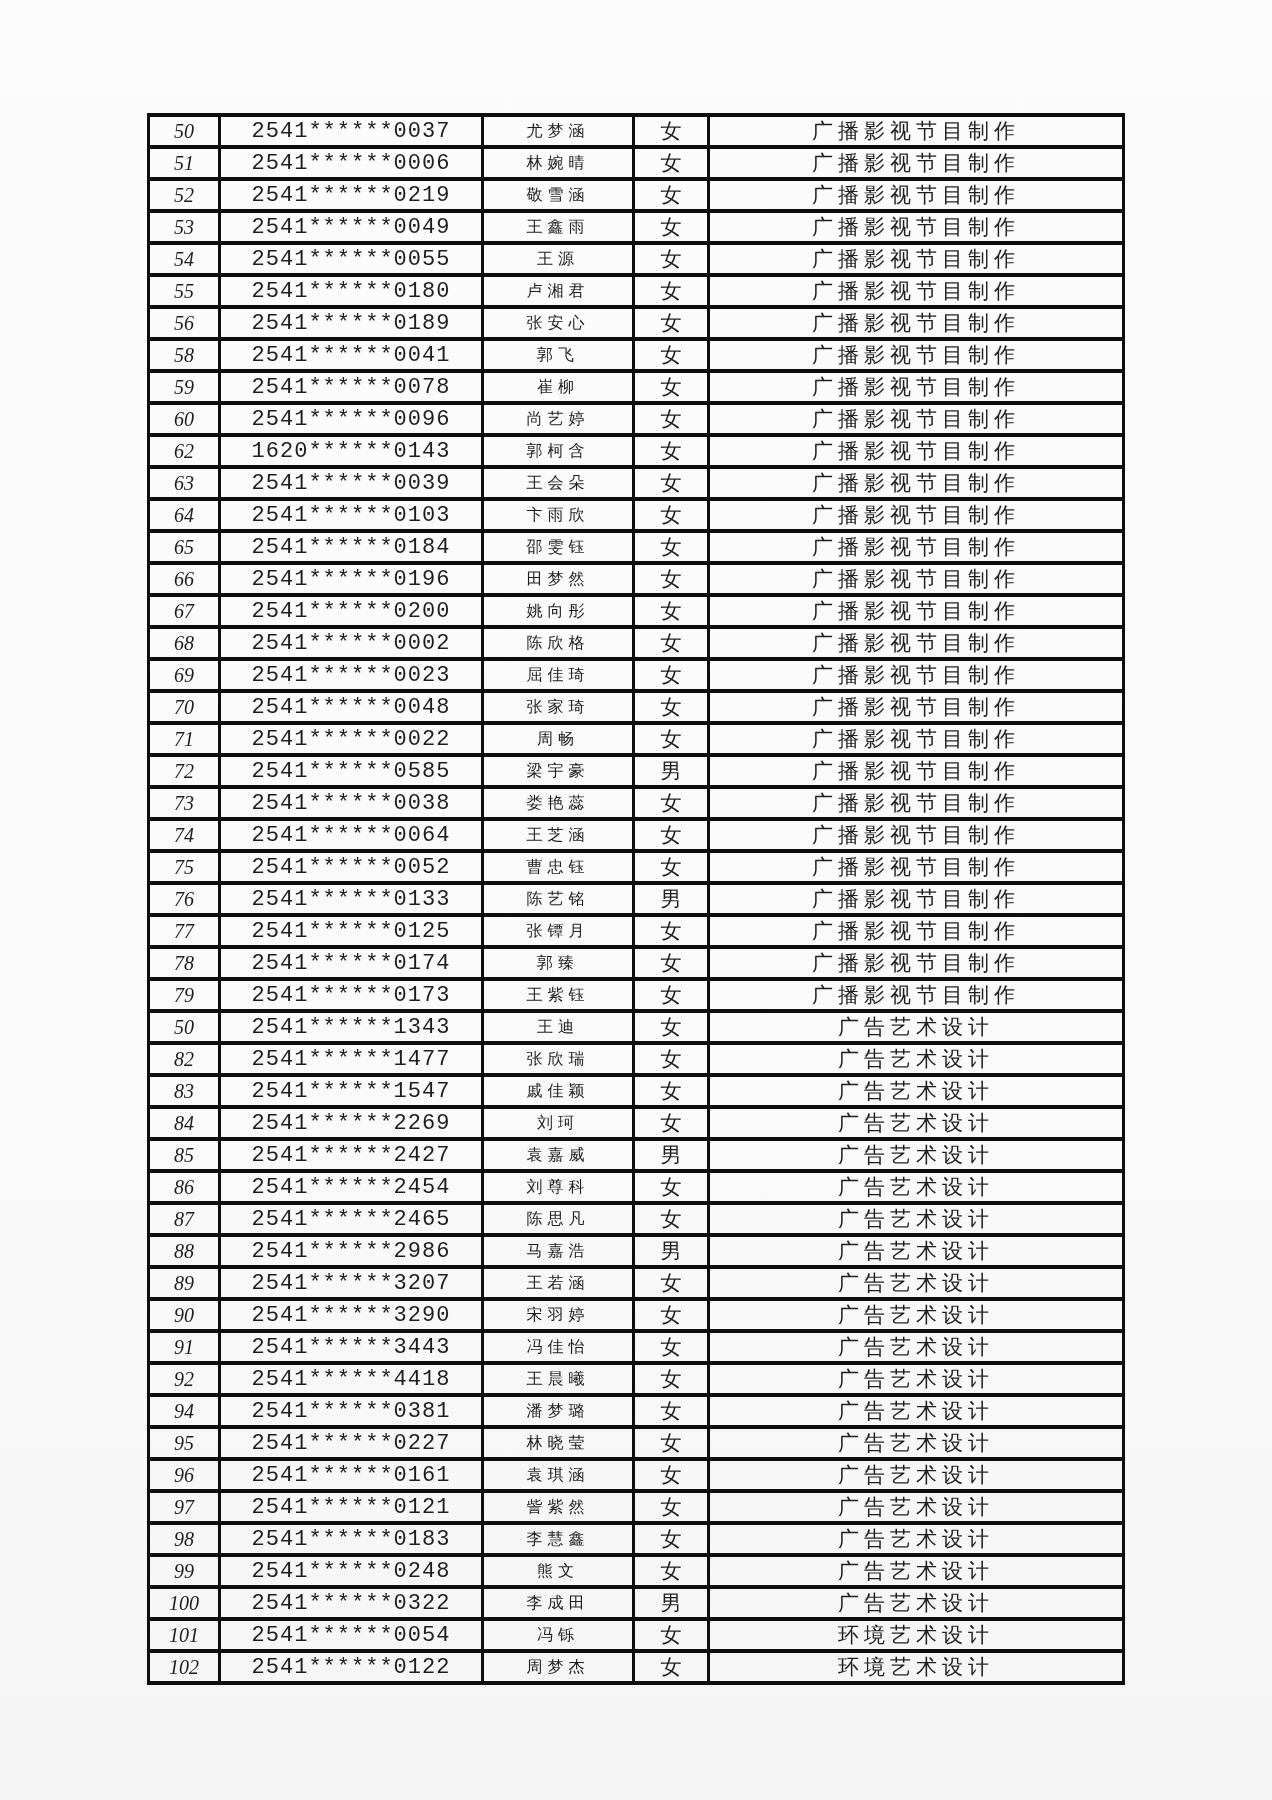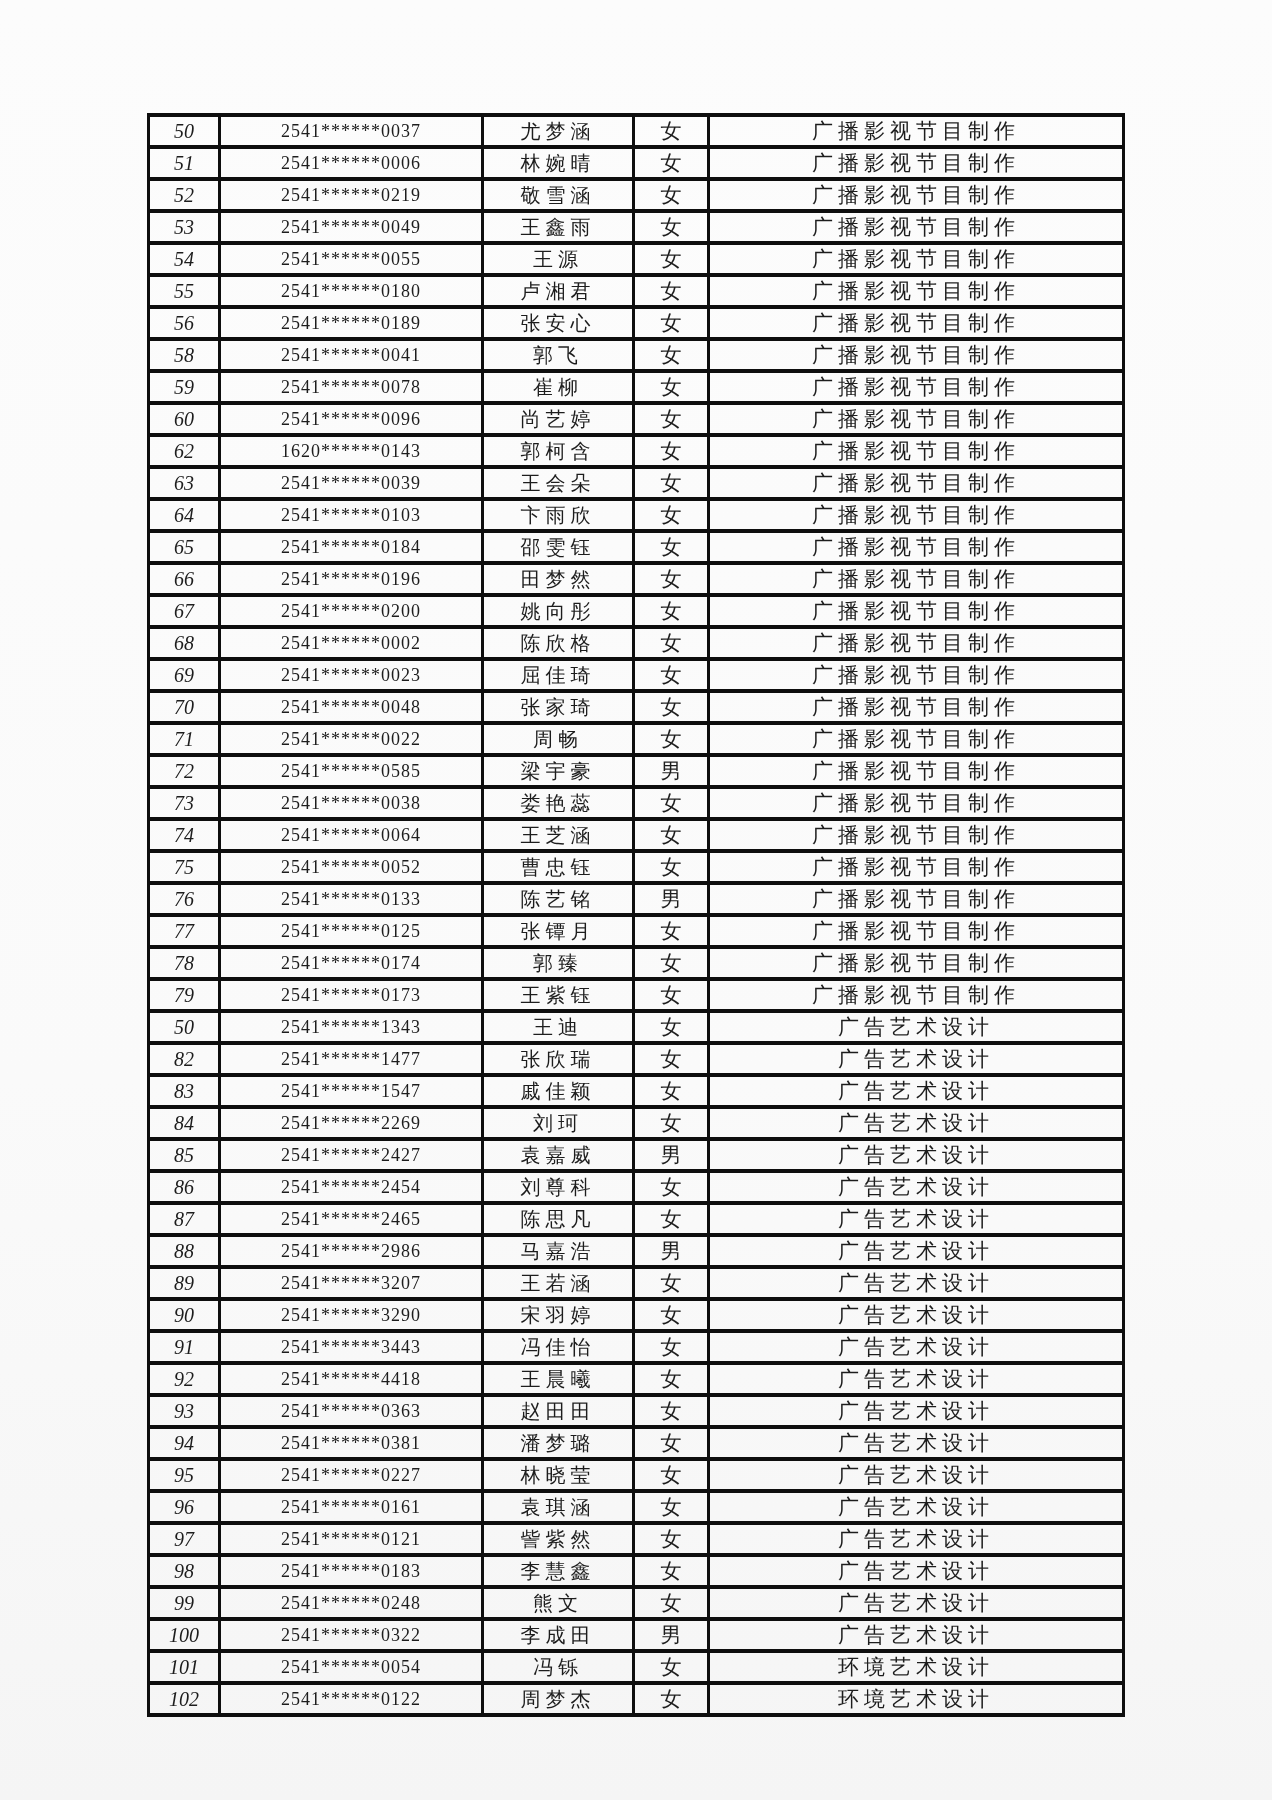--- a/index.html
+++ b/index.html
@@ -32,22 +32,22 @@
     border-bottom-width: 4px;
     height: 25px;
     padding: 0;
     text-align: center;
     vertical-align: middle;
     color: #1d1d1d;
     white-space: nowrap;
     overflow: hidden;
   }
   td.seq   { font-size: 20px; font-style: italic; }
-  td.id    { font-size: 18px; letter-spacing: 1px; }
-  td.name  { font-size: 20px; letter-spacing: 5px; }
+  td.id    { font-size: 22px; letter-spacing: 1px; font-family: Liberation Mono, monospace; }
+  td.name  { font-size: 16px; letter-spacing: 5px; }
   td.gender{ font-size: 21px; }
   td.major { font-size: 21px; letter-spacing: 5px; }
 </style>
 </head>
 <body>
 
 <div class="page">
   <table class="roster">
     <colgroup>
       <col style="width:71px">
@@ -373,27 +373,20 @@
   </tr>
 
   <tr>
     <td class="seq">92</td>
     <td class="id">2541******4418</td>
     <td class="name">王晨曦</td>
     <td class="gender">女</td>
     <td class="major">广告艺术设计</td>
   </tr>
 
-  <tr>
-    <td class="seq">93</td>
-    <td class="id">2541******0363</td>
-    <td class="name">赵田田</td>
-    <td class="gender">女</td>
-    <td class="major">广告艺术设计</td>
-  </tr>
 
   <tr>
     <td class="seq">94</td>
     <td class="id">2541******0381</td>
     <td class="name">潘梦璐</td>
     <td class="gender">女</td>
     <td class="major">广告艺术设计</td>
   </tr>
 
   <tr>

